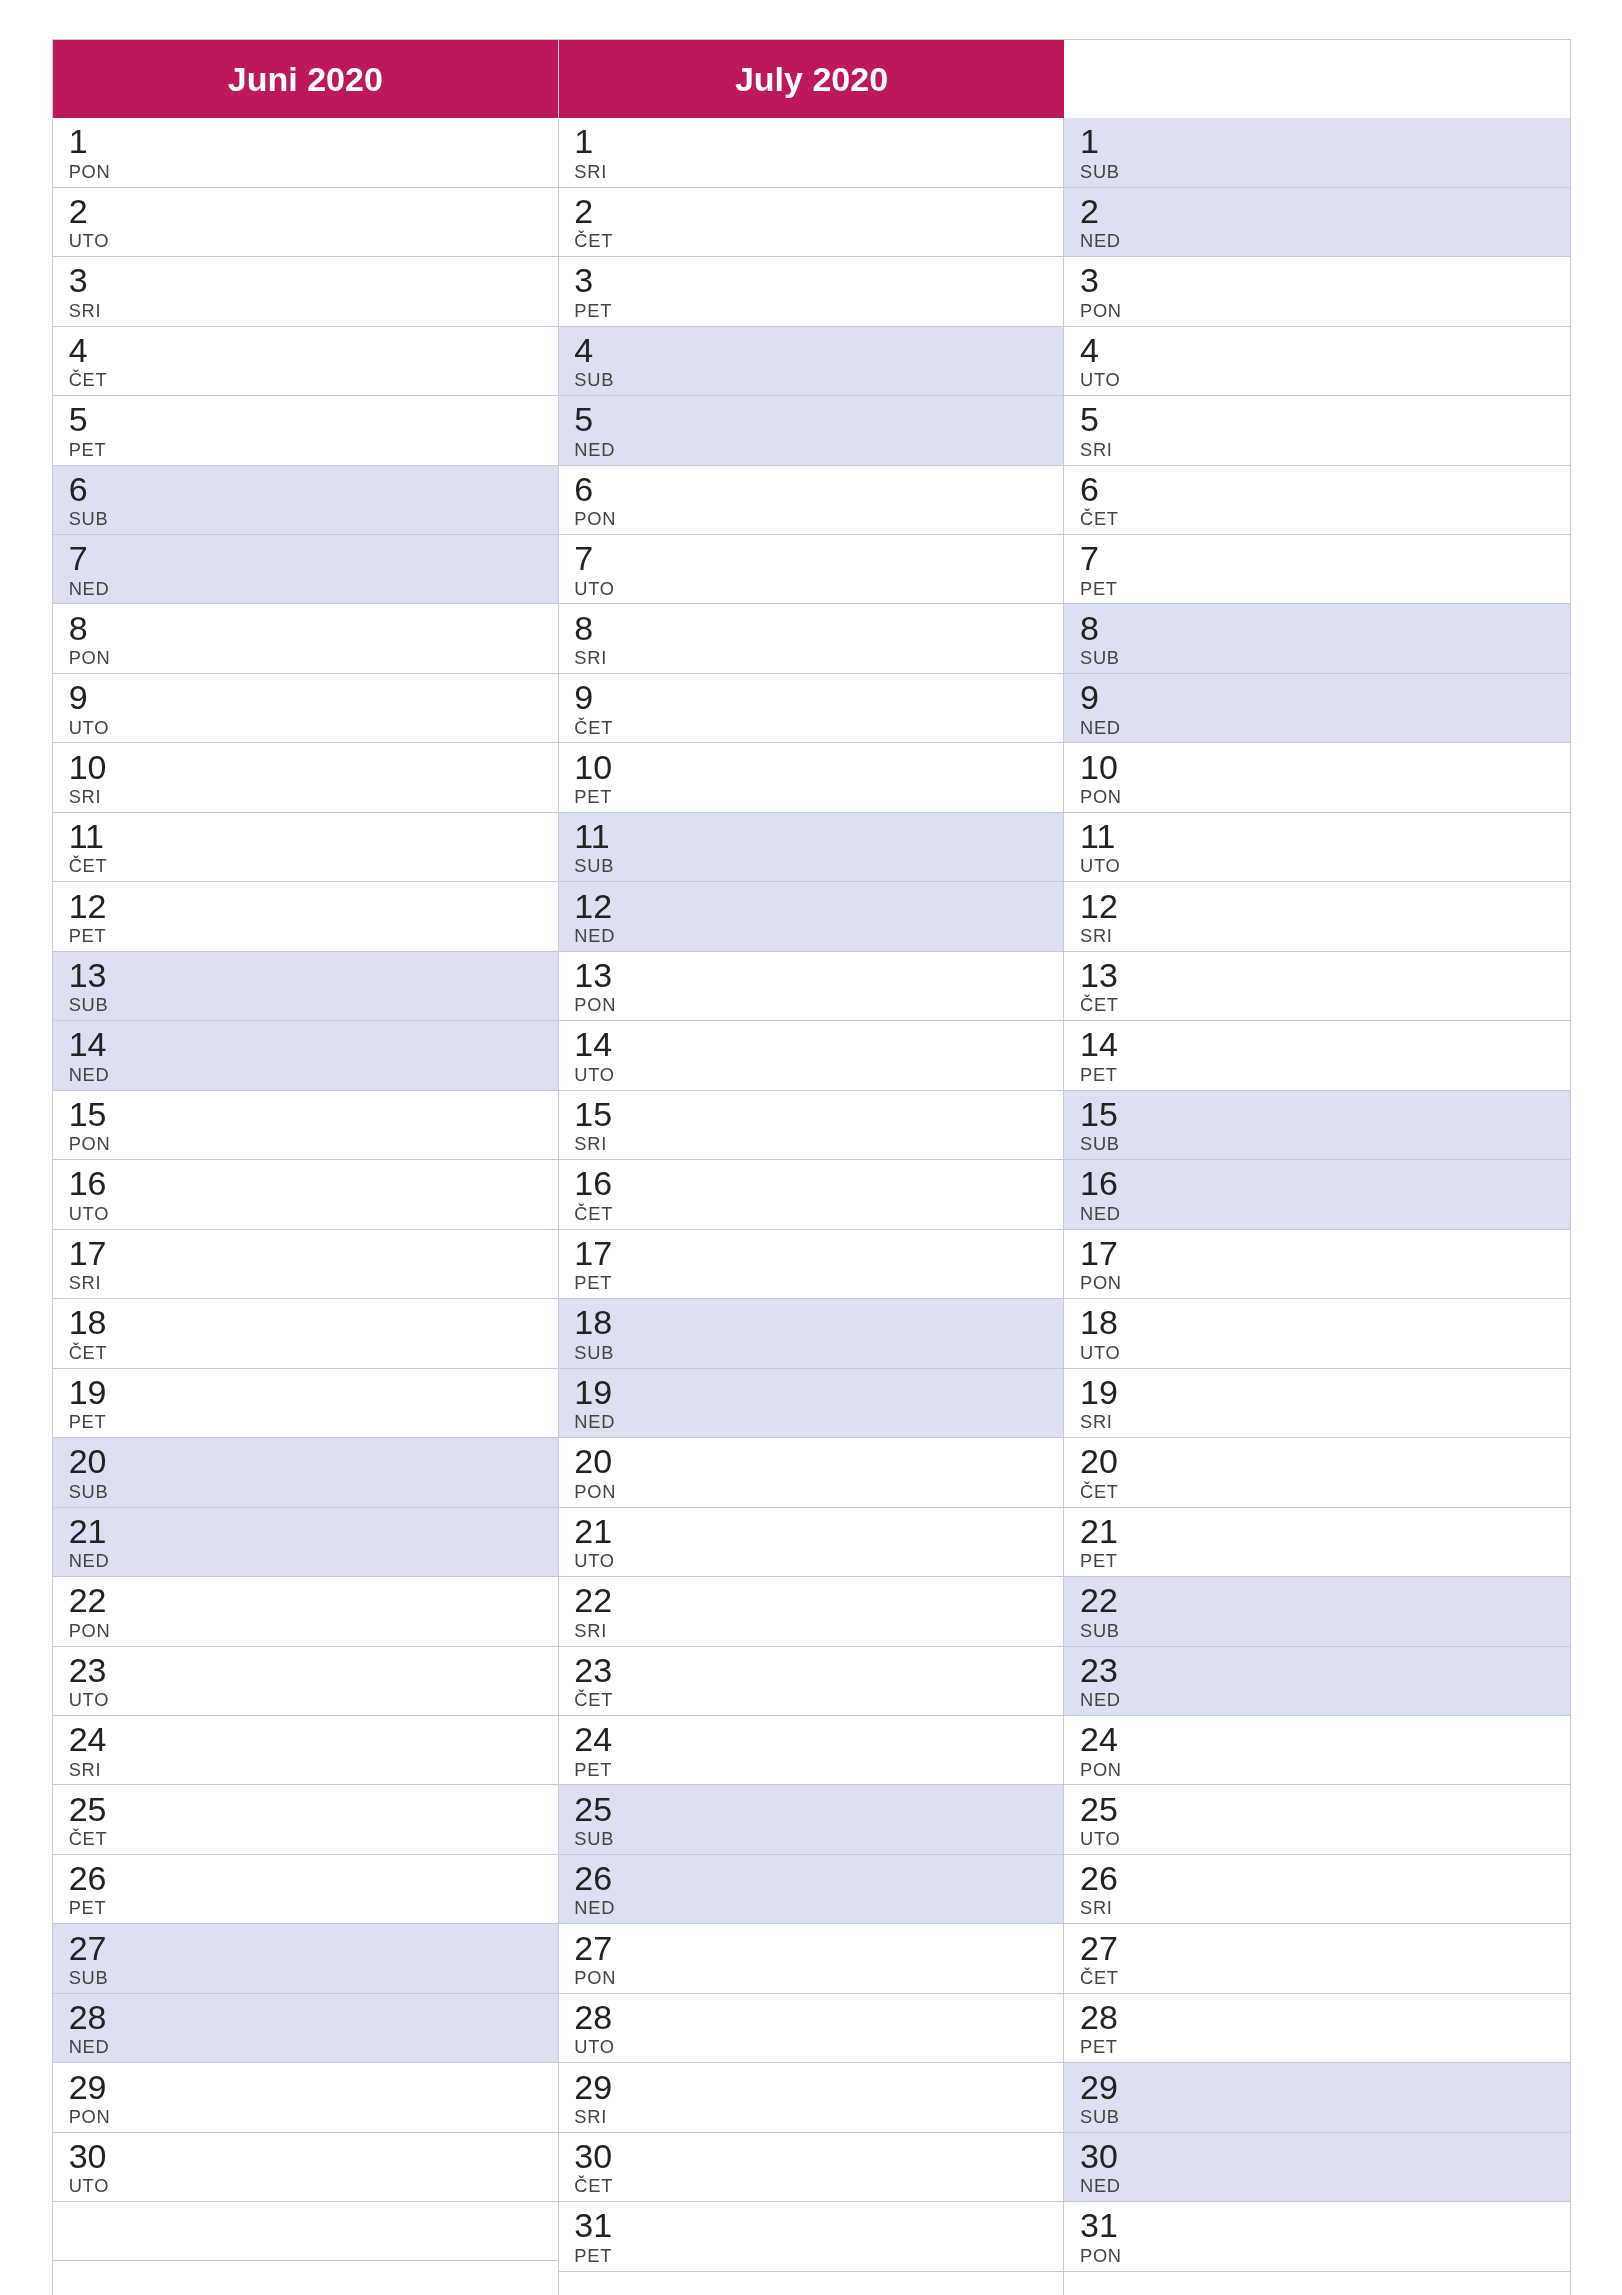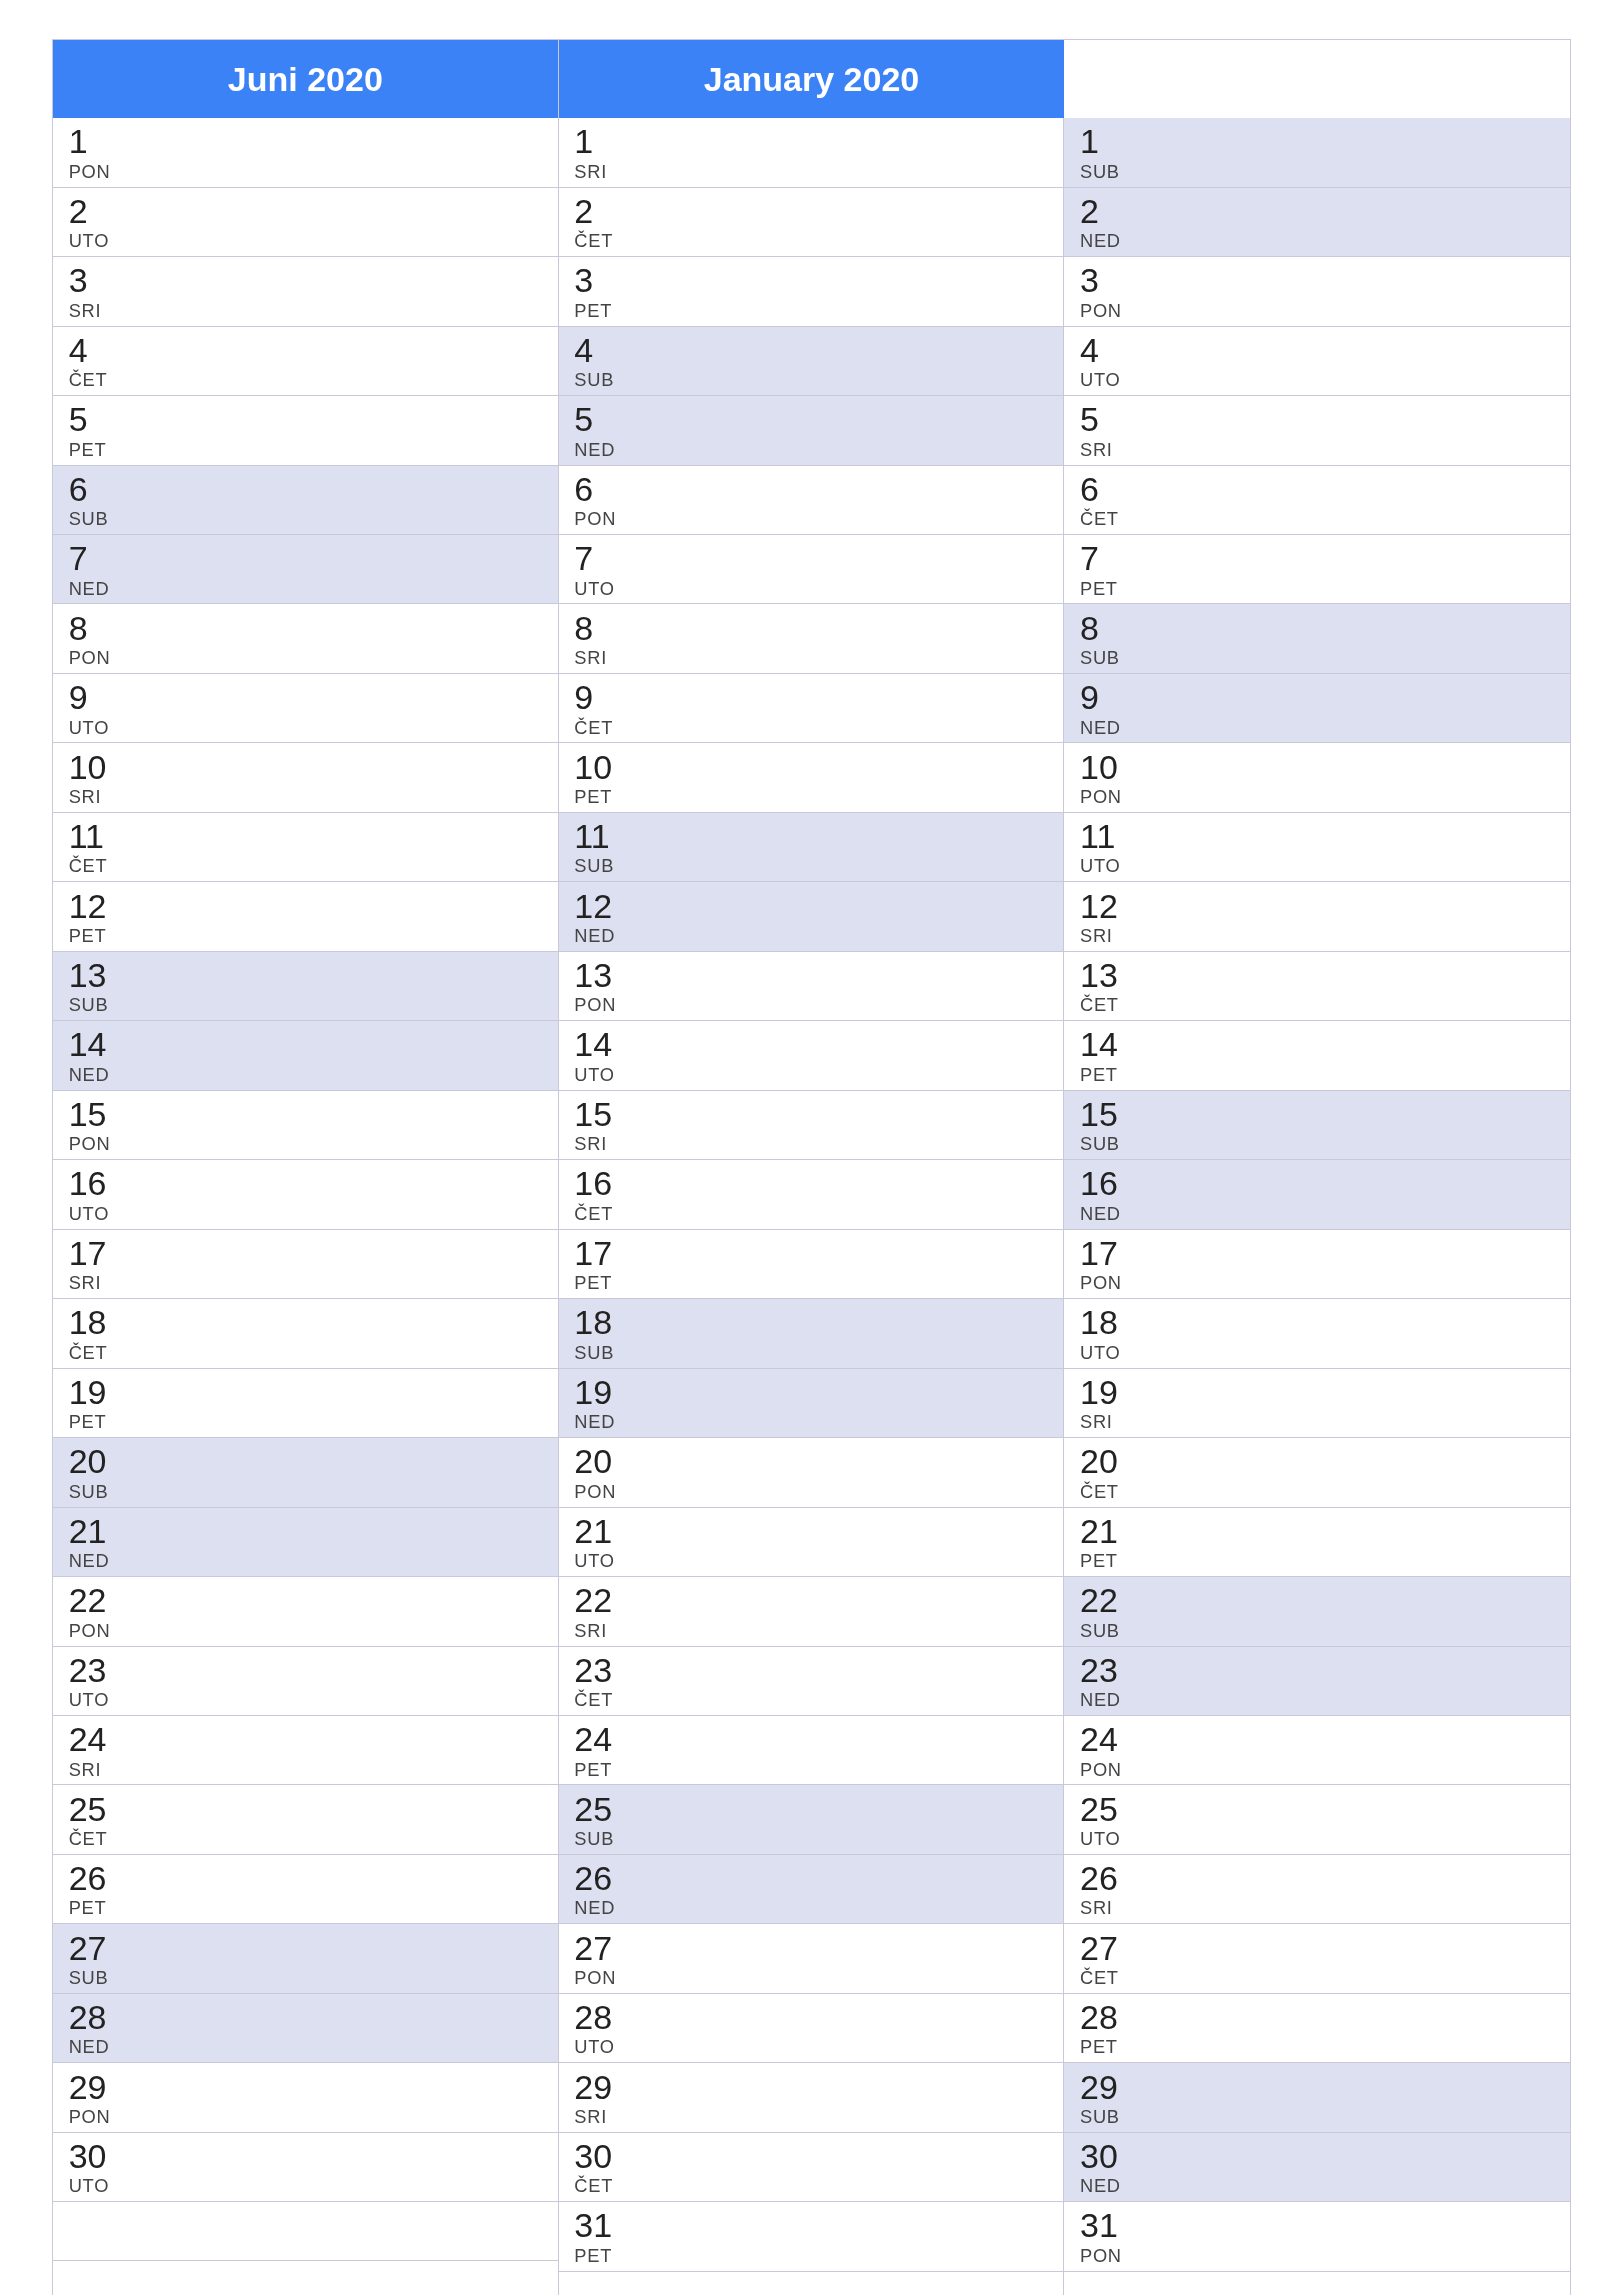--- a/index.html
+++ b/index.html
@@ -12,21 +12,21 @@
     }
     .calendar-wrapper {
       width: 100%;
       border: 1.3px solid #c8c8d8;
     }
     .header-row {
       display: grid;
       grid-template-columns: 1fr 1fr 1fr;
     }
     .month-header {
-      background: #3b82f6;
+      background: #be185d;
       color: #fff;
       text-align: center;
       font-size: 34px;
       font-weight: bold;
       padding: 19.6px 6.5px;
       border-right: 1.3px solid #c8c8d8;
     }
     .month-header:last-child { border-right: none; }
     .days-grid {
       display: grid;
@@ -66,21 +66,21 @@
       padding: 26px 13px;
       gap: 11.8px;
     }
   </style>
 </head>
 <body>
 
 <div class="calendar-wrapper">
   <div class="header-row">
   <div class="month-header">Juni 2020</div>
-      <div class="month-header">January 2020</div>
+      <div class="month-header">July 2020</div>
     </div>
   <div class="days-grid">
   <div class="month-col">
         <div class="day-cell">
           <div class="day-number">1</div>
           <div class="day-name">PON</div>
         </div>
         <div class="day-cell">
           <div class="day-number">2</div>
           <div class="day-name">UTO</div>

